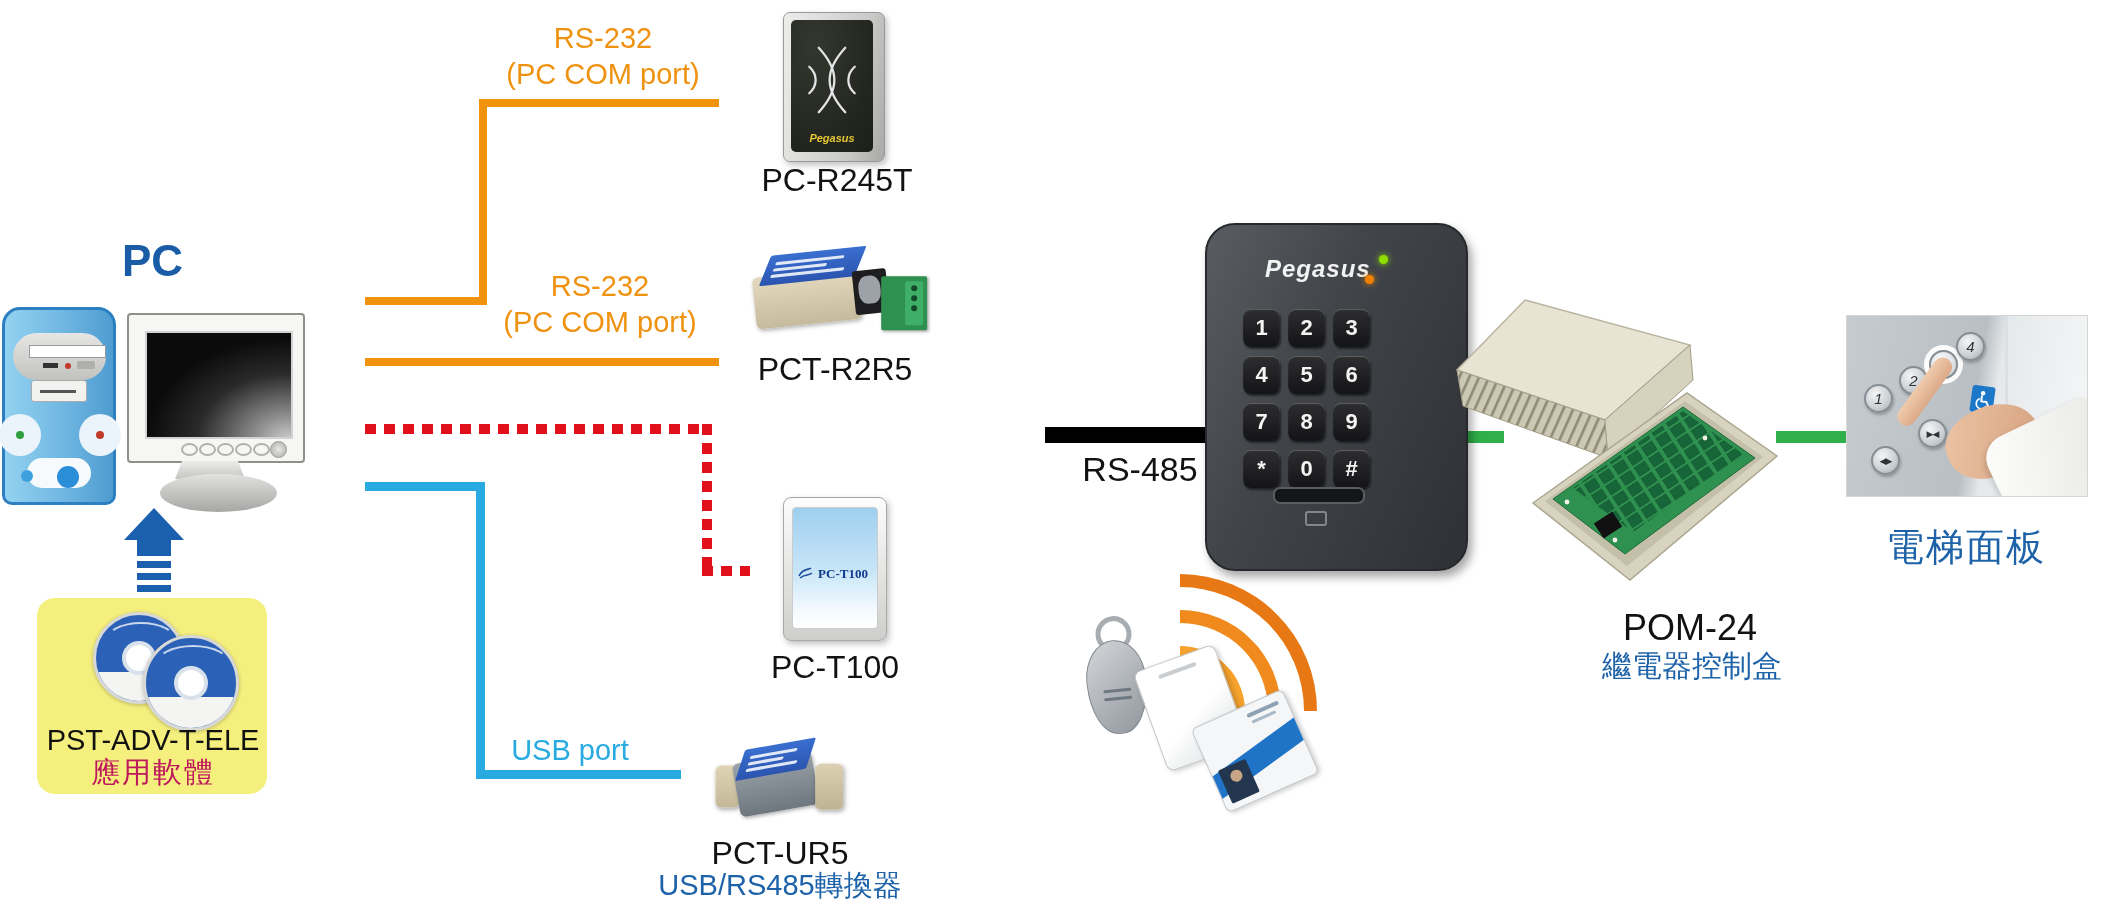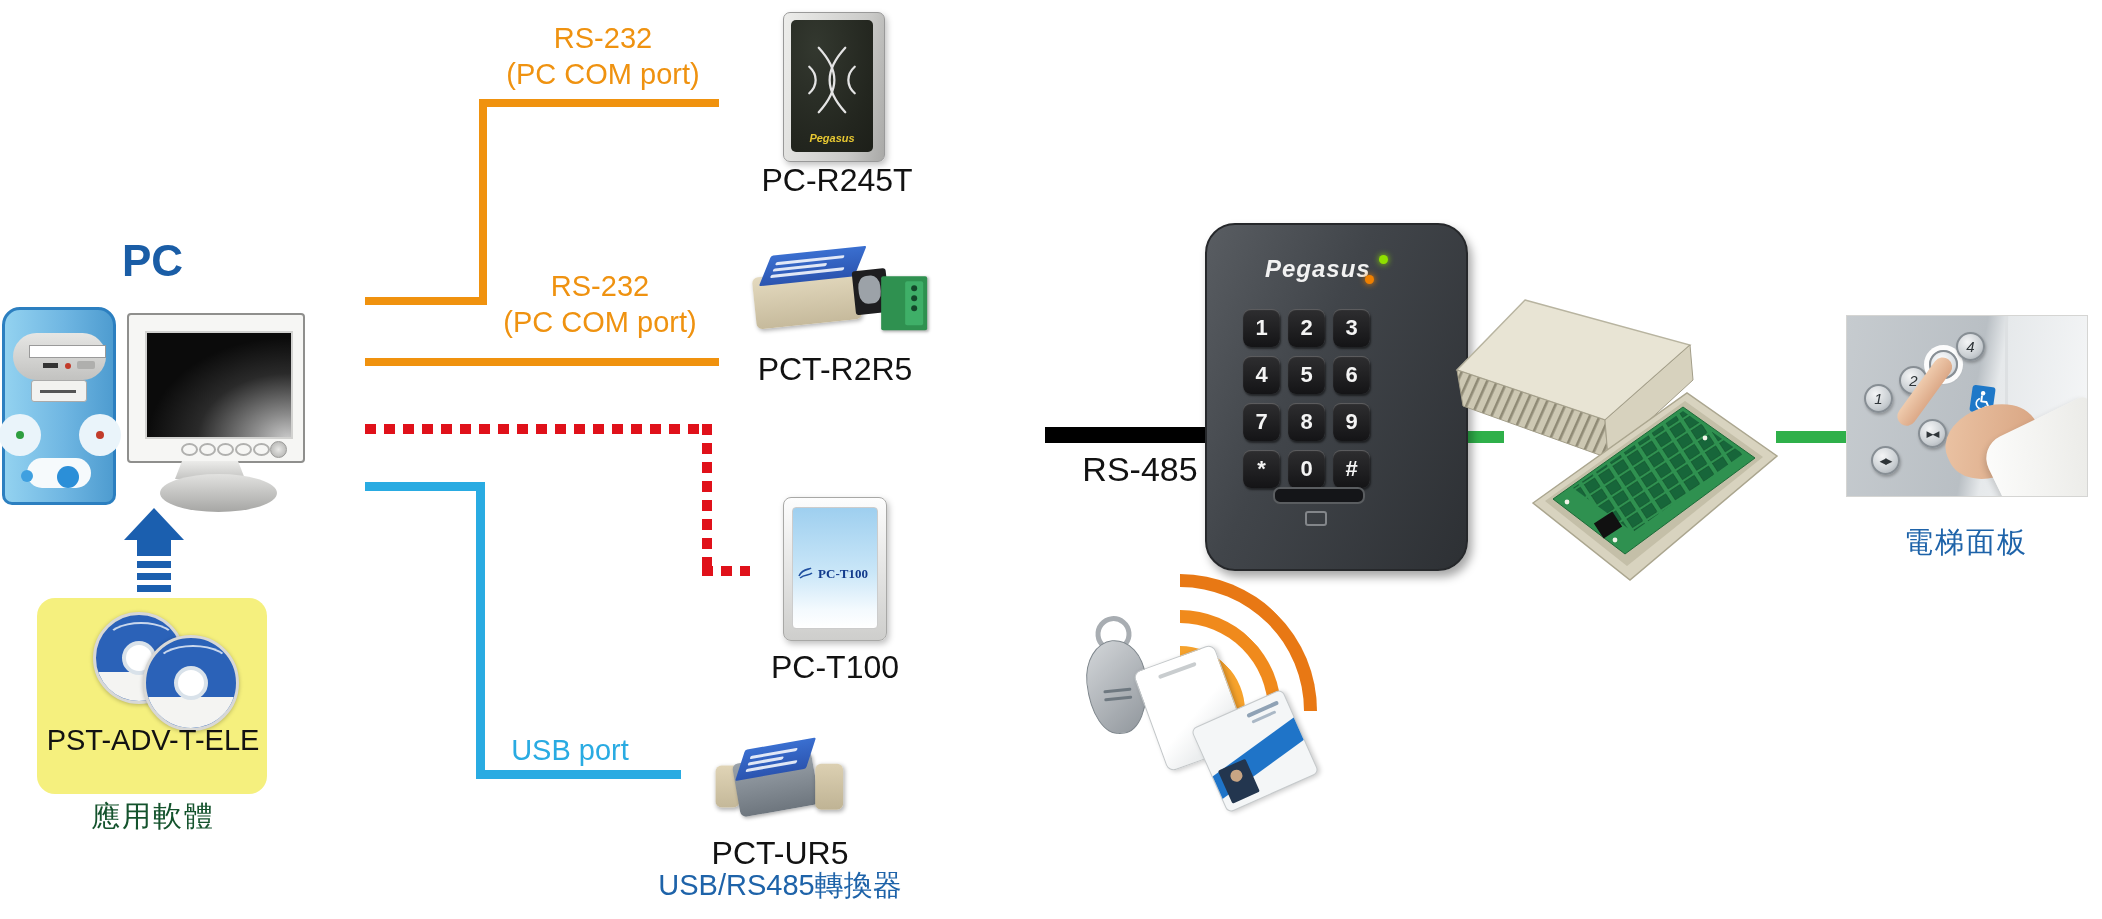--- a/index.html
+++ b/index.html
@@ -4,21 +4,21 @@
 <style>
   html,body{margin:0;padding:0;background:#fff;}
   .canvas{position:relative;width:2102px;height:919px;background:#fff;overflow:hidden;
           font-family:"Liberation Sans",sans-serif;}
   .abs{position:absolute;}
   .lbl{position:absolute;text-align:center;line-height:1.15;white-space:nowrap;}
   .orange{color:#EF9210;}
   .bluetx{color:#1E63A9;}
   .redtx{color:#DD1420;}
   .cyantx{color:#29ABE2;}
-  .tealtx{color:#14532d;margin-top:44px;}
+  .tealtx{color:#be185d;}
   .blk{color:#121212;}
 
   
   .line{position:absolute;}
   .oline{background:#F0920E;}
   .cline{background:#29ABE2;}
   .gline{background:#2FB04A;}
   .kline{background:#000;}
   .rdash-h{background:repeating-linear-gradient(90deg,#E0111A 0 11px,transparent 11px 19px);}
   .rdash-v{background:repeating-linear-gradient(180deg,#E0111A 0 11px,transparent 11px 19px);}
@@ -356,35 +356,37 @@
 
     <polygon points="78,215 232,105 322,168 175,292" fill="#D8D3BF" stroke="#ABA68F" stroke-width="1.5"></polygon>
     <polygon points="90,213 230,113 308,169 172,278" fill="#C4BFA8"></polygon>
     <polygon points="98,211 228,119 300,170 170,266" fill="#2F9150" stroke="#1C6B38" stroke-width="1"></polygon>
     <polygon points="118,200 228,123 288,166 178,244" fill="url(#relays)"></polygon>
     <rect x="142" y="228" width="22" height="18" transform="rotate(-33 153 237)" fill="#111"></rect>
     <circle cx="112" cy="214" r="2.4" fill="#F2F2E8"></circle>
     <circle cx="160" cy="252" r="2.4" fill="#F2F2E8"></circle>
     <circle cx="250" cy="150" r="2.4" fill="#F2F2E8"></circle>
   </svg>
+  <div class="lbl blk" style="left:1590px;top:607px;width:200px;font-size:36px;">POM-24</div>
+  <div class="lbl bluetx" style="left:1567px;top:649px;width:250px;font-size:30px;">繼電器控制盒</div>
 
   <div class="abs ephoto">
     <div style="position:absolute;left:158px;top:0;width:3px;height:100%;background:#DDE0E2;"></div>
     <div class="ebtn" style="left:17px;top:68px;">1</div>
     <div class="ebtn" style="left:52px;top:50px;">2</div>
     <div class="ebtn pressed" style="left:82px;top:34px;">3</div>
     <div class="ebtn" style="left:109px;top:16px;">4</div>
     <div class="ebtn door" style="left:71px;top:103px;">▶◀</div>
     <div class="ebtn door" style="left:24px;top:130px;">◀▶</div>
     <div class="hcsign">
       <svg width="18" height="20" viewBox="0 0 24 26">
         <circle cx="11" cy="4" r="3" fill="#fff"></circle>
         <path d="M10,8 v7 h7 l4,7" stroke="#fff" stroke-width="2.6" fill="none" stroke-linecap="round" stroke-linejoin="round"></path>
         <path d="M7,12 a7,7 0 1 0 10,9" stroke="#fff" stroke-width="2.2" fill="none" stroke-linecap="round"></path>
       </svg>
     </div>
     <div class="finger"></div>
     <div class="palm"></div>
     <div class="sleeve"></div>
   </div>
-  <div class="lbl bluetx" style="left:1846px;top:526px;width:240px;font-size:29px;letter-spacing:2px;">電梯面板</div>
+  <div class="lbl bluetx" style="left:1846px;top:526px;width:240px;font-size:38px;letter-spacing:2px;">電梯面板</div>
 
 </div>
 
 </body></html>

